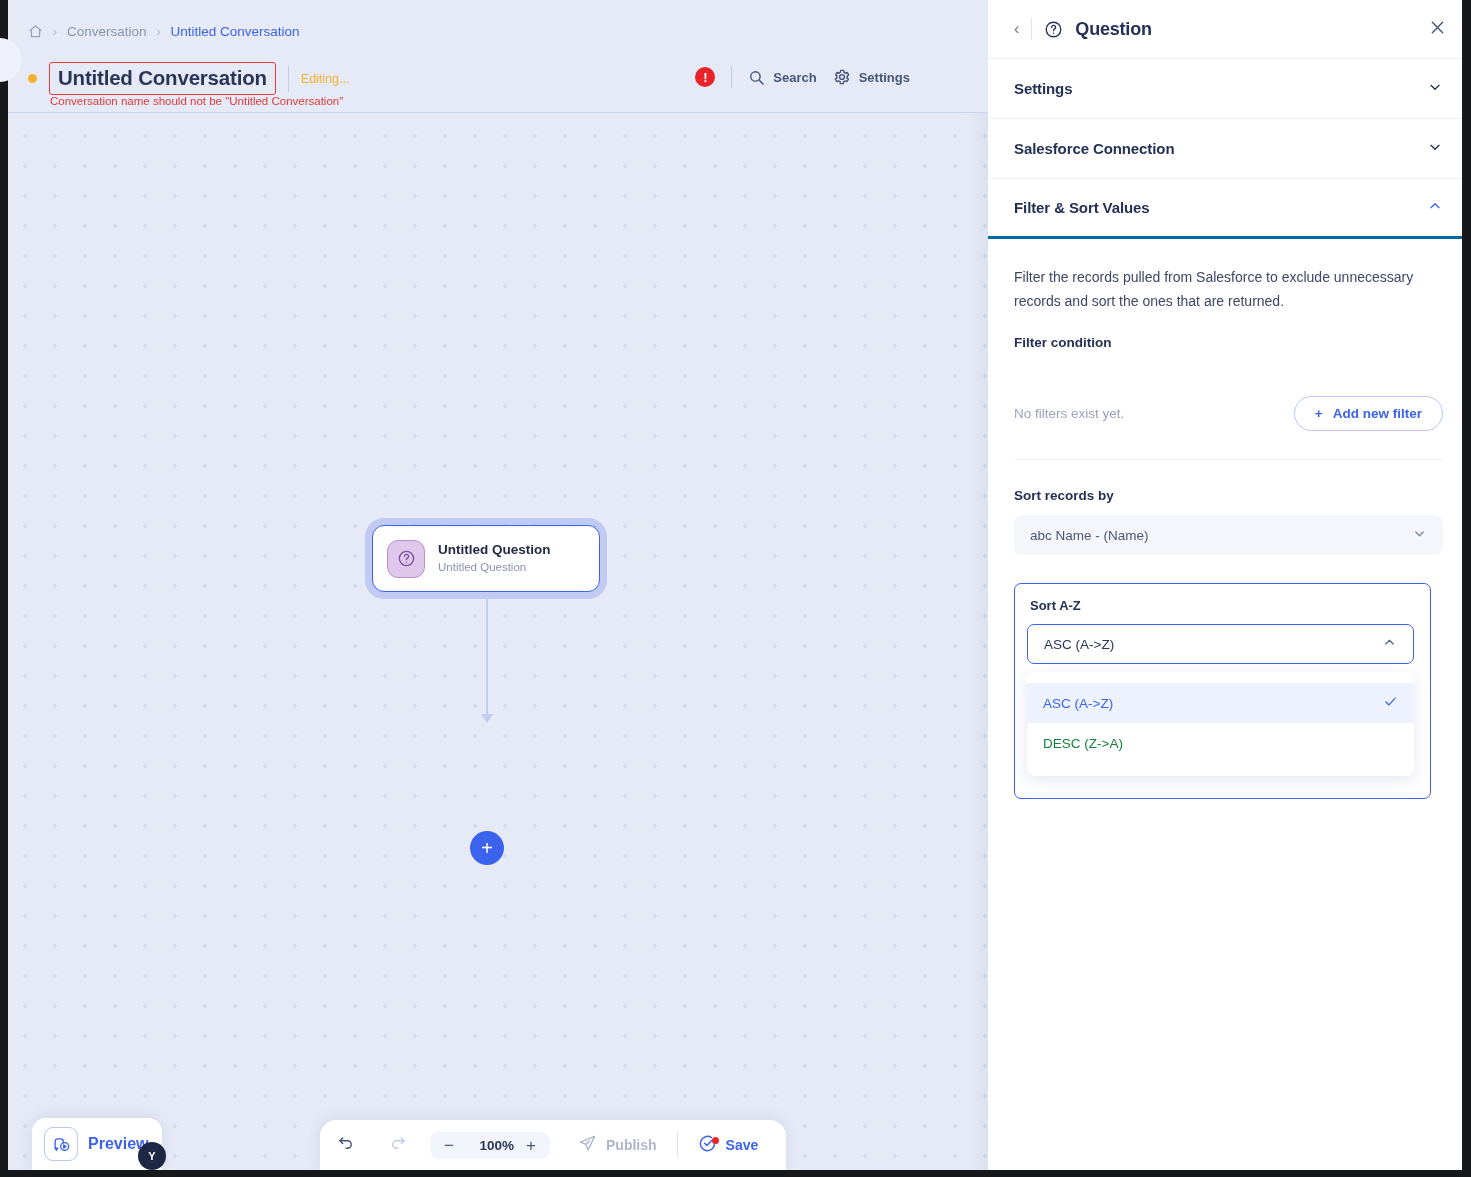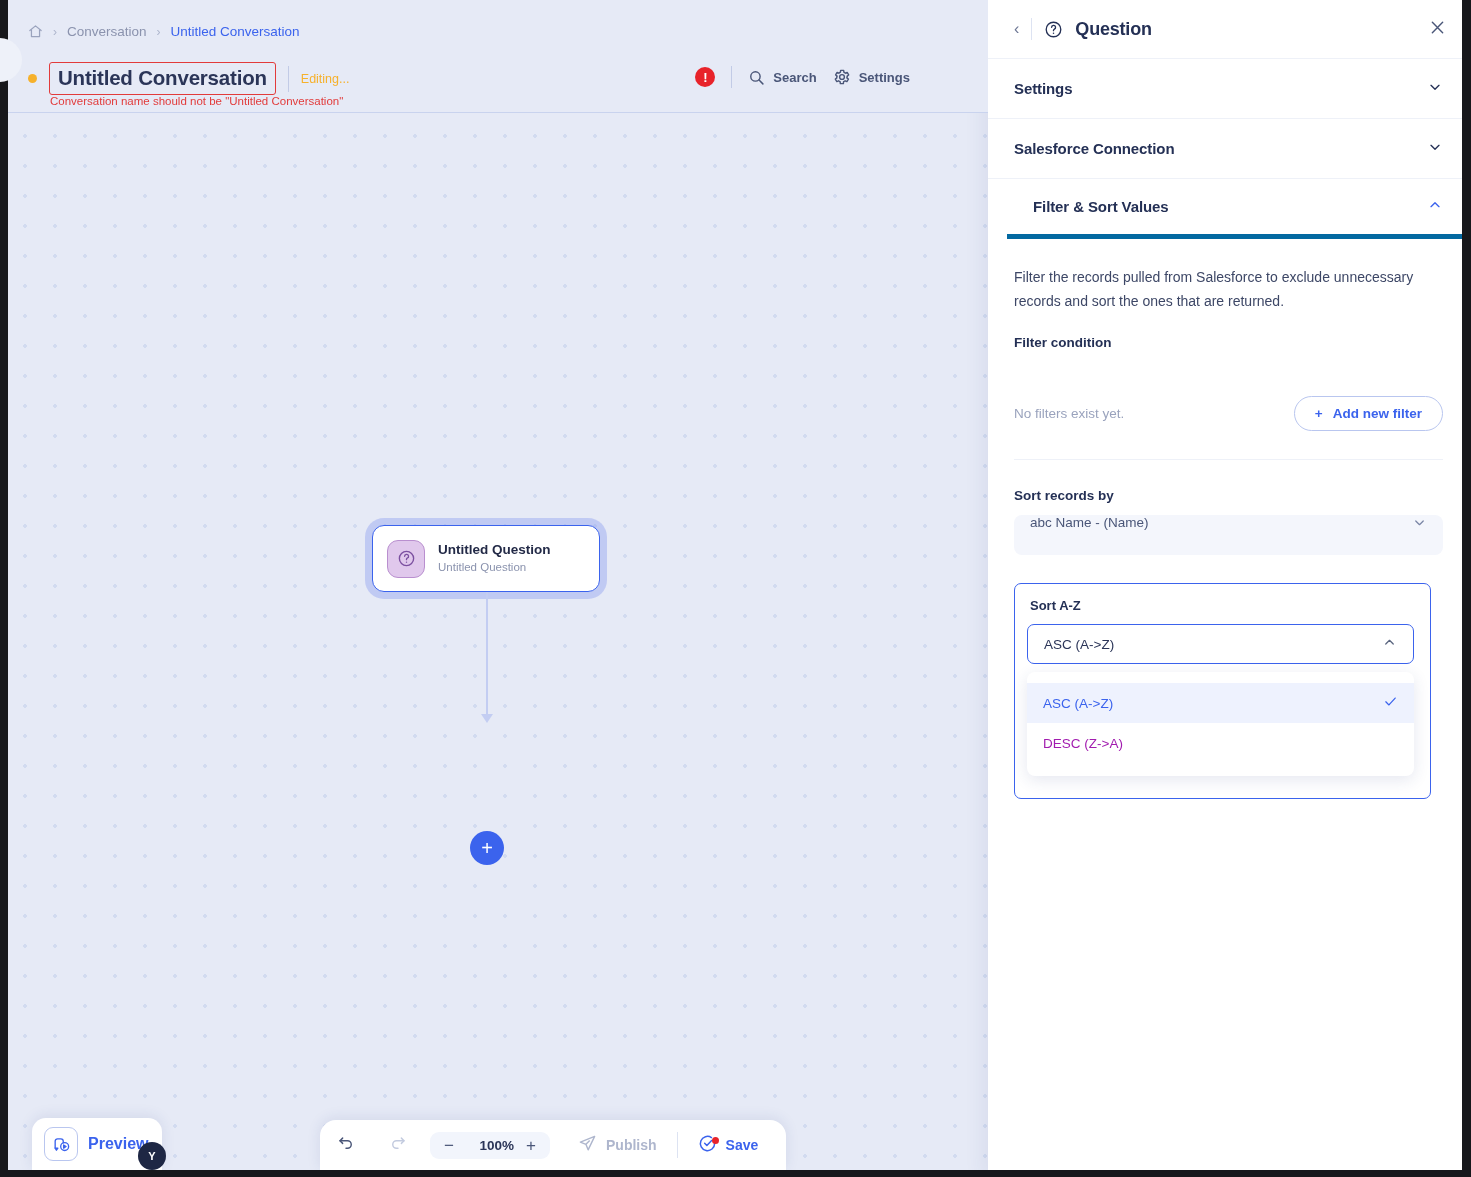--- a/index.html
+++ b/index.html
@@ -209,21 +209,21 @@
   .ph-title { font-size:18px; font-weight:700; color:#243055; letter-spacing:-0.2px; }
   .ph-close { margin-left:auto; cursor:pointer; }
 
   .acc-row {
     height: 60px;
     display:flex; align-items:center; justify-content:space-between;
     padding: 0 28px 0 26px;
     border-bottom: 1px solid #eef1f8;
     cursor: pointer;
   }
-  .acc-row.active { border-bottom: 5px solid #0369a1; margin-left: 19px; }
+  .acc-row.active { border-bottom: 3px solid #0369a1; }
   .acc-lbl { font-size:15px; font-weight:700; color:#243055; letter-spacing:-0.1px; }
 
   .sect { padding: 26px 28px 0 26px; }
   .sect-desc { font-size:14px; color:#3d4766; line-height:1.72; }
   .sect-sub { font-size:13.5px; font-weight:700; color:#243055; margin-top:22px; }
   .filter-row {
     display:flex; align-items:center; justify-content:space-between;
     margin-top: 46px;
   }
   .no-filter { font-size:13.5px; color:#9aa3bd; }
@@ -233,21 +233,21 @@
     padding: 9px 20px;
     font-size:13.5px; font-weight:700; color:#3b63ed;
     background:#fff; cursor:pointer;
   }
   .hr { height:1px; background:#eef1f8; margin: 28px 0 0 0; }
   .lbl-strong { font-size:13.5px; font-weight:700; color:#243055; margin-top: 28px; }
   .select-flat {
     margin-top: 12px;
     height: 40px;
     background:#f4f6fc; border-radius: 8px;
-    display:flex; justify-content:space-between;
+    display:flex; align-items:center; justify-content:space-between;
     padding: 0 16px;
     font-size:13.5px; color:#4a5678;
     cursor:pointer;
     gap:43px;
   }
 
   .sort-group {
     margin: 28px 12px 0 0;
     border: 1.6px solid #3b63ed;
     border-radius: 7px;
@@ -270,21 +270,21 @@
     background:#fff;
     border-radius: 8px;
     box-shadow: 0 4px 16px rgba(40,60,130,0.12);
     padding: 11px 0 13px 0;
     overflow: hidden;
   }
   .dd-item {
     height: 40px;
     display:flex; align-items:center; justify-content:space-between;
     padding: 0 16px;
-    font-size:13.5px; color:#a21caf;
+    font-size:13.5px; color:#15803d;
     cursor:pointer;
   }
   .dd-item.sel { background:#eef2fe; color:#3b63ed; }
 </style>
 </head>
 <body>
 
 <div class="screen">
 
   <div class="builder">

